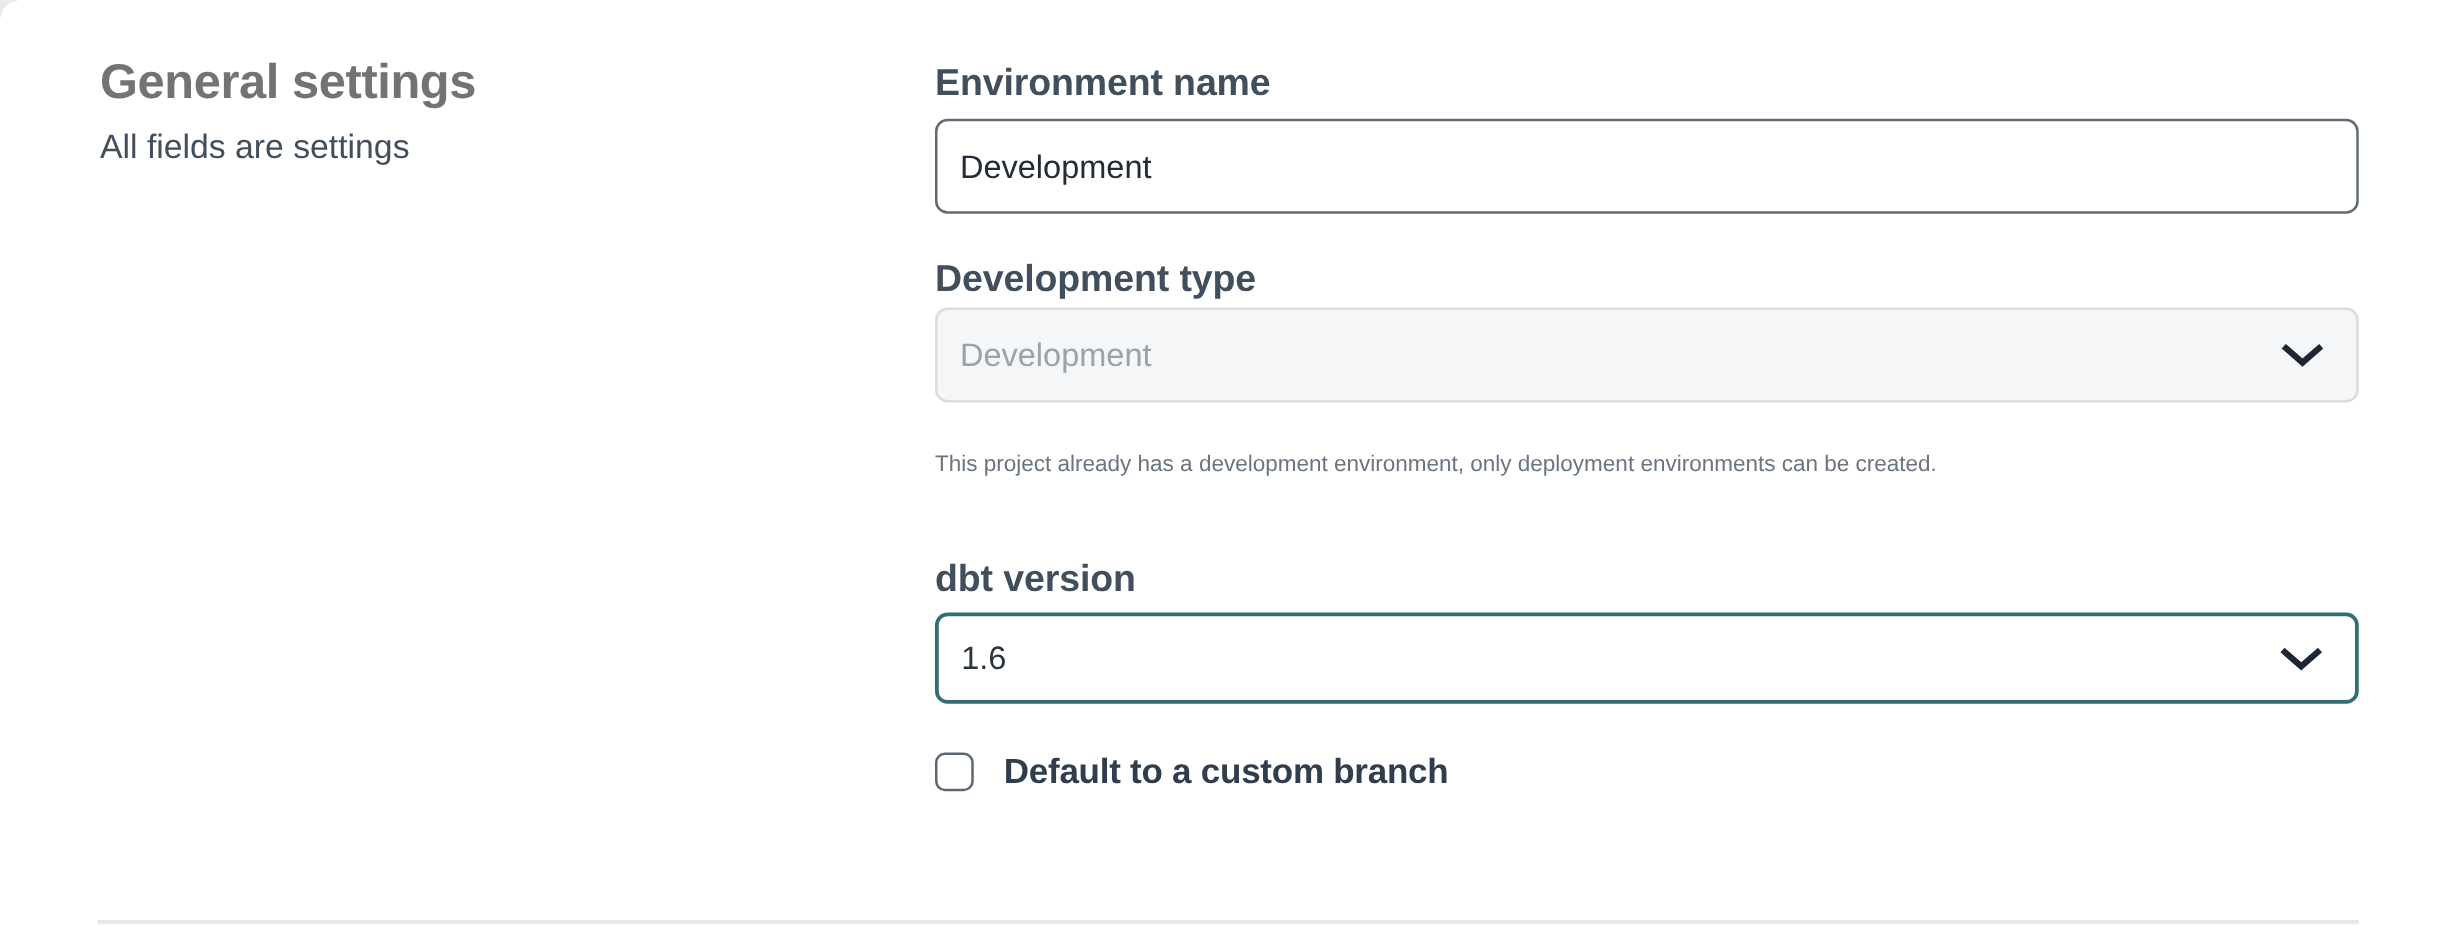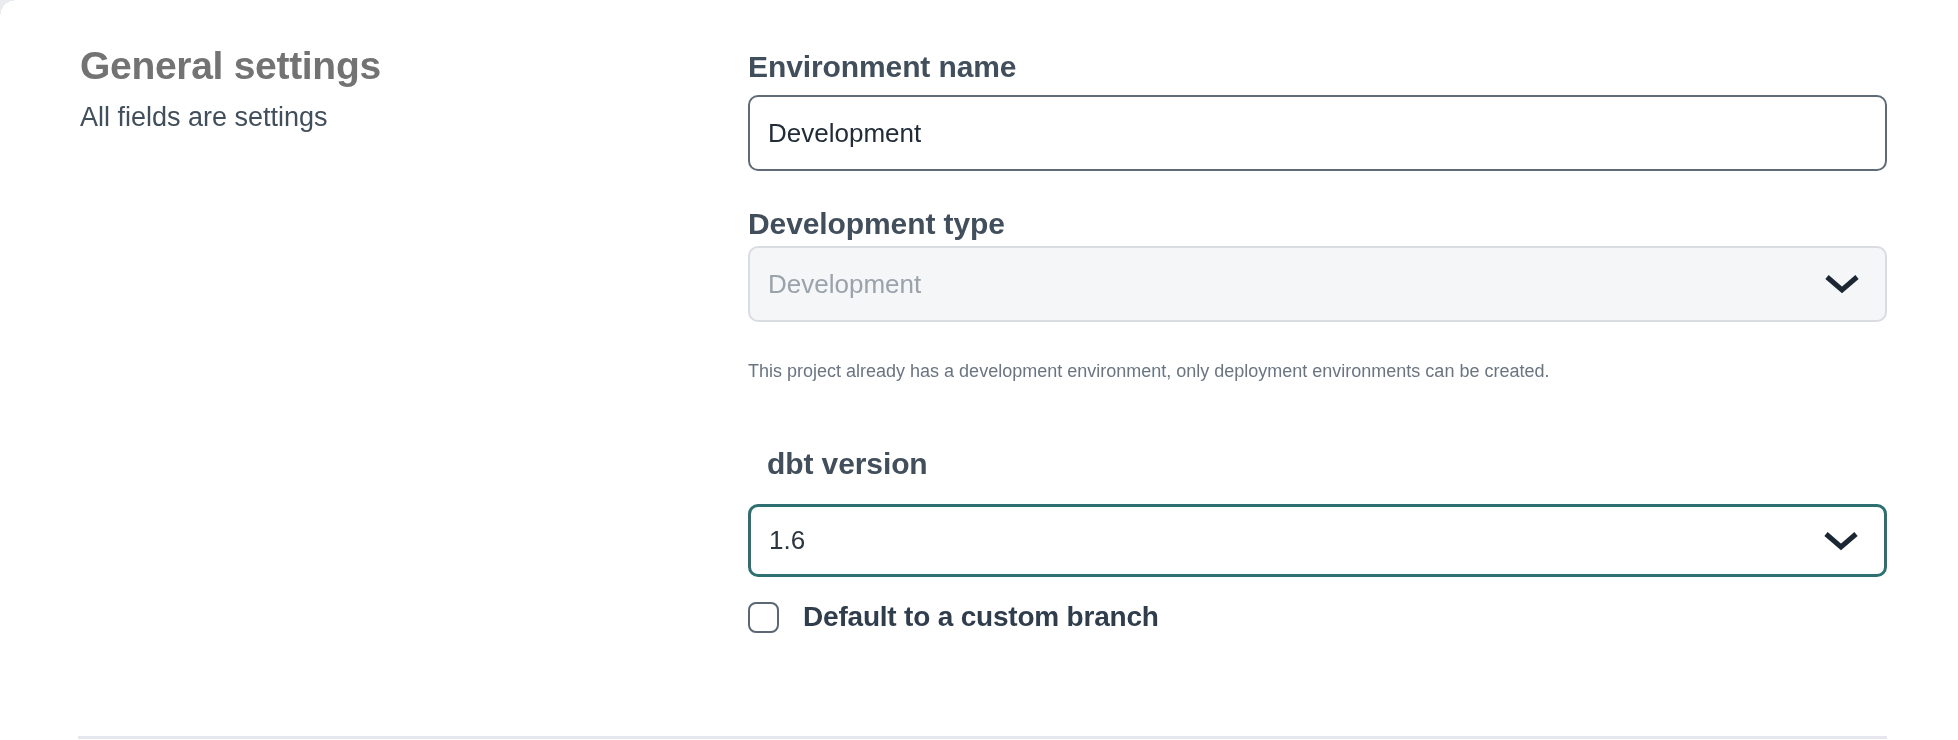--- a/index.html
+++ b/index.html
@@ -84,22 +84,22 @@
 
     <label class="field-label" style="top:207px;">Development type</label>
     <div class="select-box select-disabled" style="top:246px;" aria-disabled="true">
       <span>Development</span>
       <svg class="chevron" viewBox="0 0 38 22">
         <polyline points="4,4 19,17 34,4" fill="none" stroke="#1b2733" stroke-width="5"></polyline>
       </svg>
     </div>
     <div class="helper-text">This project already has a development environment, only deployment environments can be created.</div>
 
-    <label class="field-label" style="top:447px;margin-left:19px;">dbt version</label>
-    <div class="select-box select-focused" style="top:490px;margin-top:14px;">
+    <label class="field-label" style="top:447px;">dbt version</label>
+    <div class="select-box select-focused" style="top:490px;">
       <span>1.6</span>
       <svg class="chevron" viewBox="0 0 38 22">
         <polyline points="4,4 19,17 34,4" fill="none" stroke="#1b2733" stroke-width="5"></polyline>
       </svg>
     </div>
 
     <div class="checkbox-row">
       <span class="checkbox" role="checkbox" aria-checked="false"></span>
       <span class="checkbox-label">Default to a custom branch</span>
     </div>

